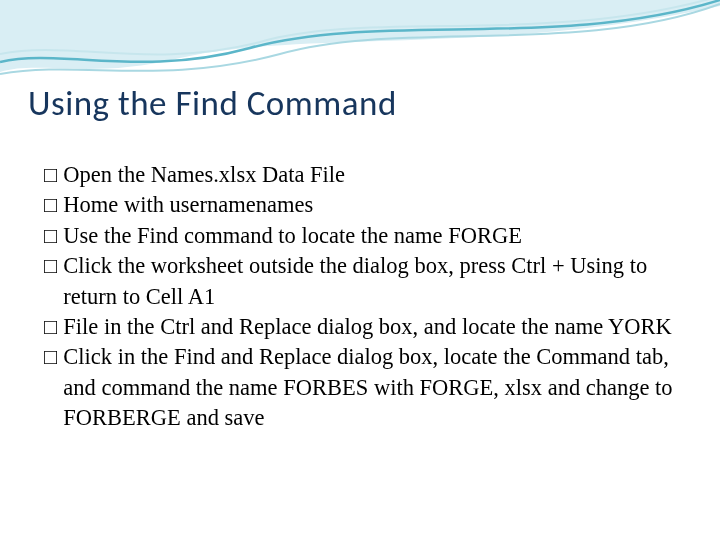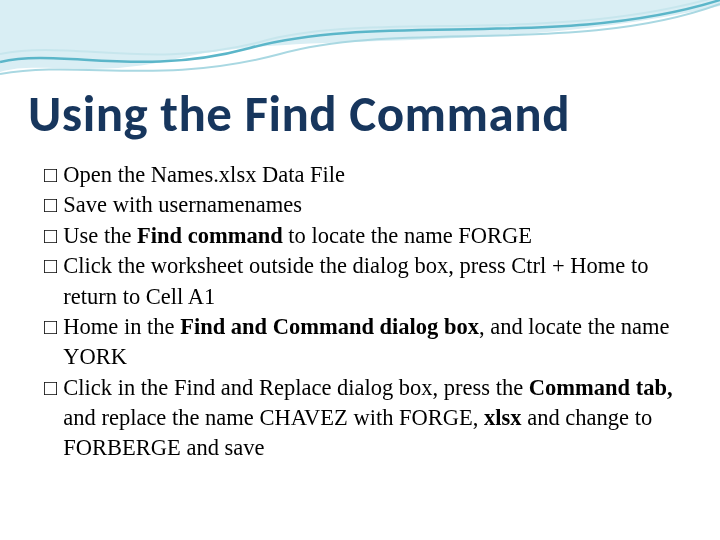--- a/index.html
+++ b/index.html
@@ -1,54 +1,54 @@
 <!DOCTYPE html>
 <html><head>
 <meta charset="utf-8">
 <style>
   html,body{margin:0;padding:0;width:720px;height:540px;background:#fff;overflow:hidden}
   body{font-family:"Palatino Linotype","Book Antiqua",Palatino,serif;position:relative}
   .swoosh{position:absolute;top:0;left:0;width:720px;height:140px;pointer-events:none}
-  .title{position:absolute;left:28px;top:82px;font-family:Calibri,"Segoe UI",sans-serif;font-size:51px;color:#17365d;font-weight:700;letter-spacing:0.5px}
+  .title{position:absolute;left:28px;top:82px;font-family:Calibri,"Segoe UI",sans-serif;font-size:35px;color:#17365d;font-weight:400;letter-spacing:0.5px}
   .content{position:absolute;left:44px;top:160px;right:44px}
   .row{display:flex;align-items:flex-start;font-size:22.5px;line-height:1.35;color:#000;margin-bottom:0}
   .box{font-family:Arial,sans-serif;font-size:22px;margin-right:6px;line-height:1.35}
   .txt{flex:1}
-  .b{font-weight:bold}
+  .b{font-weight:normal}
 </style>
 </head>
 <body>
 
 <svg class="swoosh" viewBox="0 0 720 140" preserveAspectRatio="none">
   <path d="M0,0 L720,0 L720,6 C500,55 300,30 180,58 C90,80 40,60 0,72 Z" fill="#d9eef4"></path>
   <path d="M0,62 C60,48 140,78 250,48 C380,12 560,50 720,0" stroke="#5bb6c9" stroke-width="2.5" fill="none"></path>
   <path d="M0,74 C80,60 160,86 280,54 C400,20 580,56 720,4" stroke="#a9d8e2" stroke-width="2" fill="none"></path>
   <path d="M0,54 C70,40 150,70 260,42 C370,10 550,46 720,-4" stroke="#c7e6ed" stroke-width="2" fill="none"></path>
 </svg>
 
 <div class="title">Using the Find Command</div>
 
 <div class="content">
   <div class="row">
     <span class="box">□</span>
     <span class="txt">Open the Names.xlsx Data File</span>
   </div>
   <div class="row">
     <span class="box">□</span>
-    <span class="txt">Save with usernamenames</span>
+    <span class="txt">Home with usernamenames</span>
   </div>
   <div class="row">
     <span class="box">□</span>
     <span class="txt"><span>Use the </span><span class="b">Find command</span><span> to locate the name FORGE</span></span>
   </div>
   <div class="row">
     <span class="box">□</span>
-    <span class="txt">Click the worksheet outside the dialog box, press Ctrl + Home to return to Cell A1</span>
+    <span class="txt">Click the worksheet outside the dialog box, press Ctrl + Using to return to Cell A1</span>
   </div>
   <div class="row">
     <span class="box">□</span>
-    <span class="txt"><span>Home in the </span><span class="b">Find and Command dialog box</span><span>, and locate the name YORK</span></span>
+    <span class="txt"><span>File in the </span><span class="b">Ctrl and Replace dialog box</span><span>, and locate the name YORK</span></span>
   </div>
   <div class="row">
     <span class="box">□</span>
-    <span class="txt"><span>Click in the Find and Replace dialog box, press the </span><span class="b">Command tab,</span><span> and replace the name CHAVEZ with FORGE, </span><span class="b">xlsx</span><span> and change to FORBERGE and save</span></span>
+    <span class="txt"><span>Click in the Find and Replace dialog box, locate the </span><span class="b">Command tab,</span><span> and command the name FORBES with FORGE, </span><span class="b">xlsx</span><span> and change to FORBERGE and save</span></span>
   </div>
 </div>
 
 </body></html>

